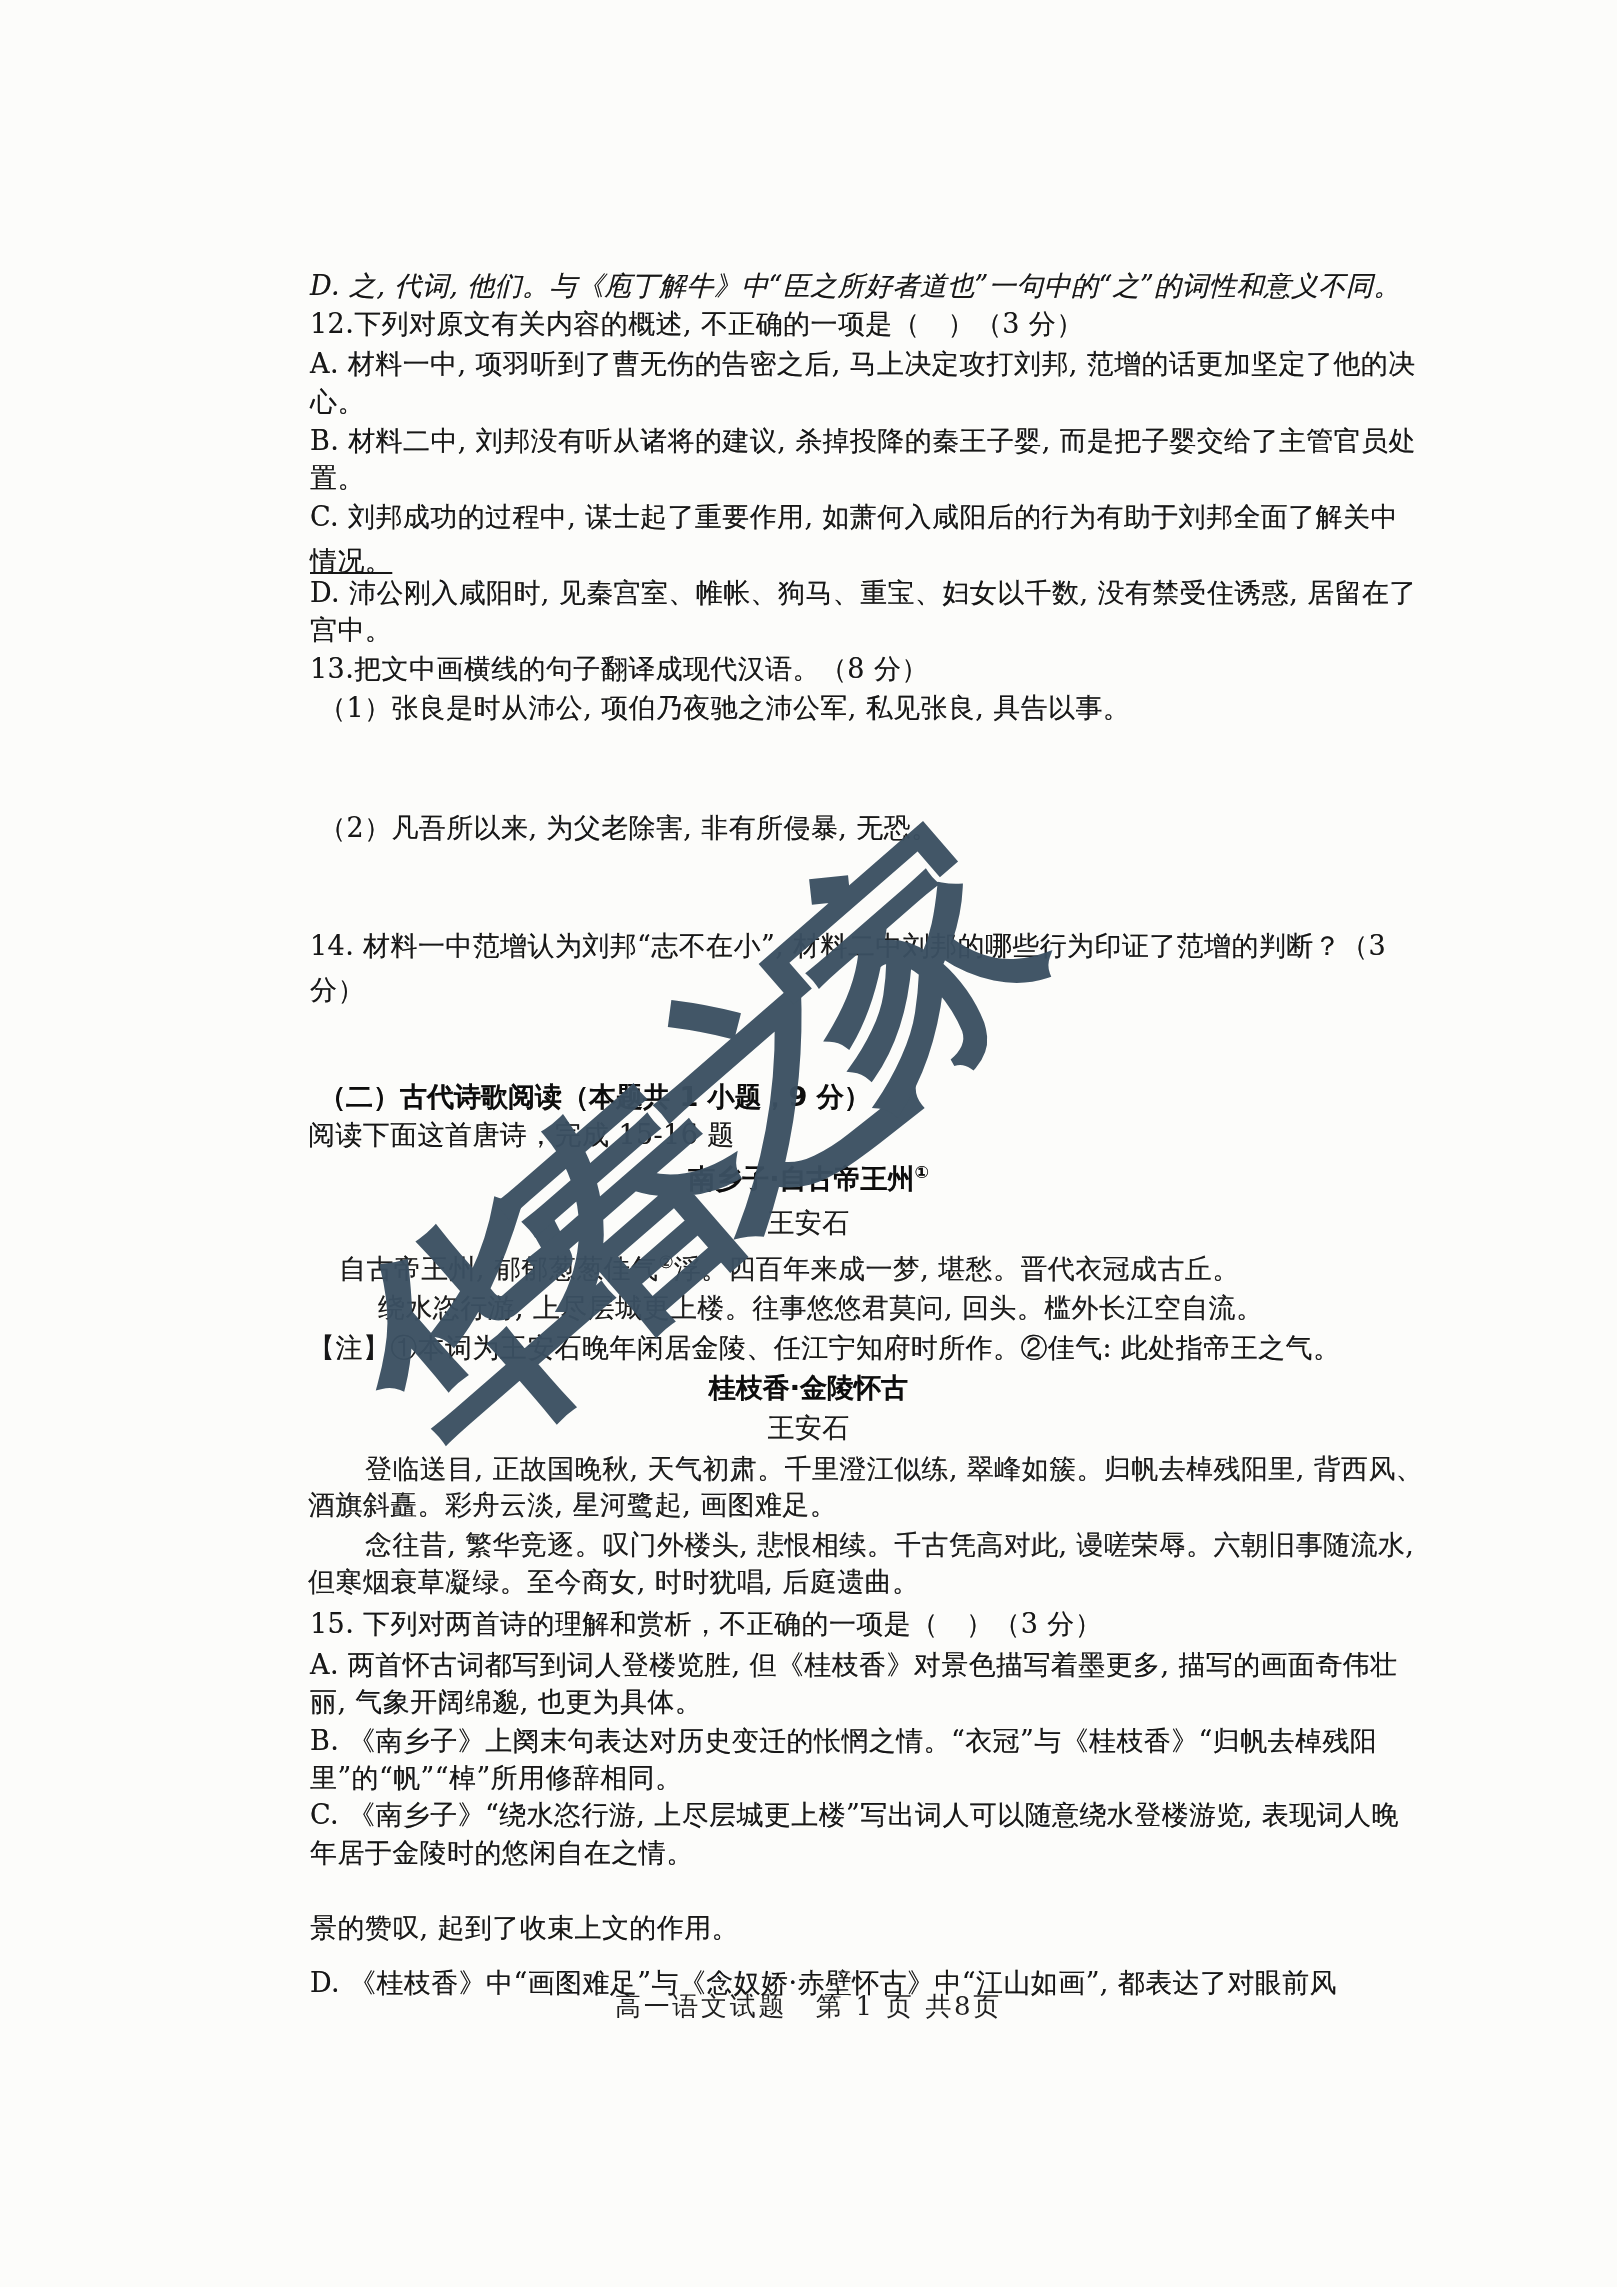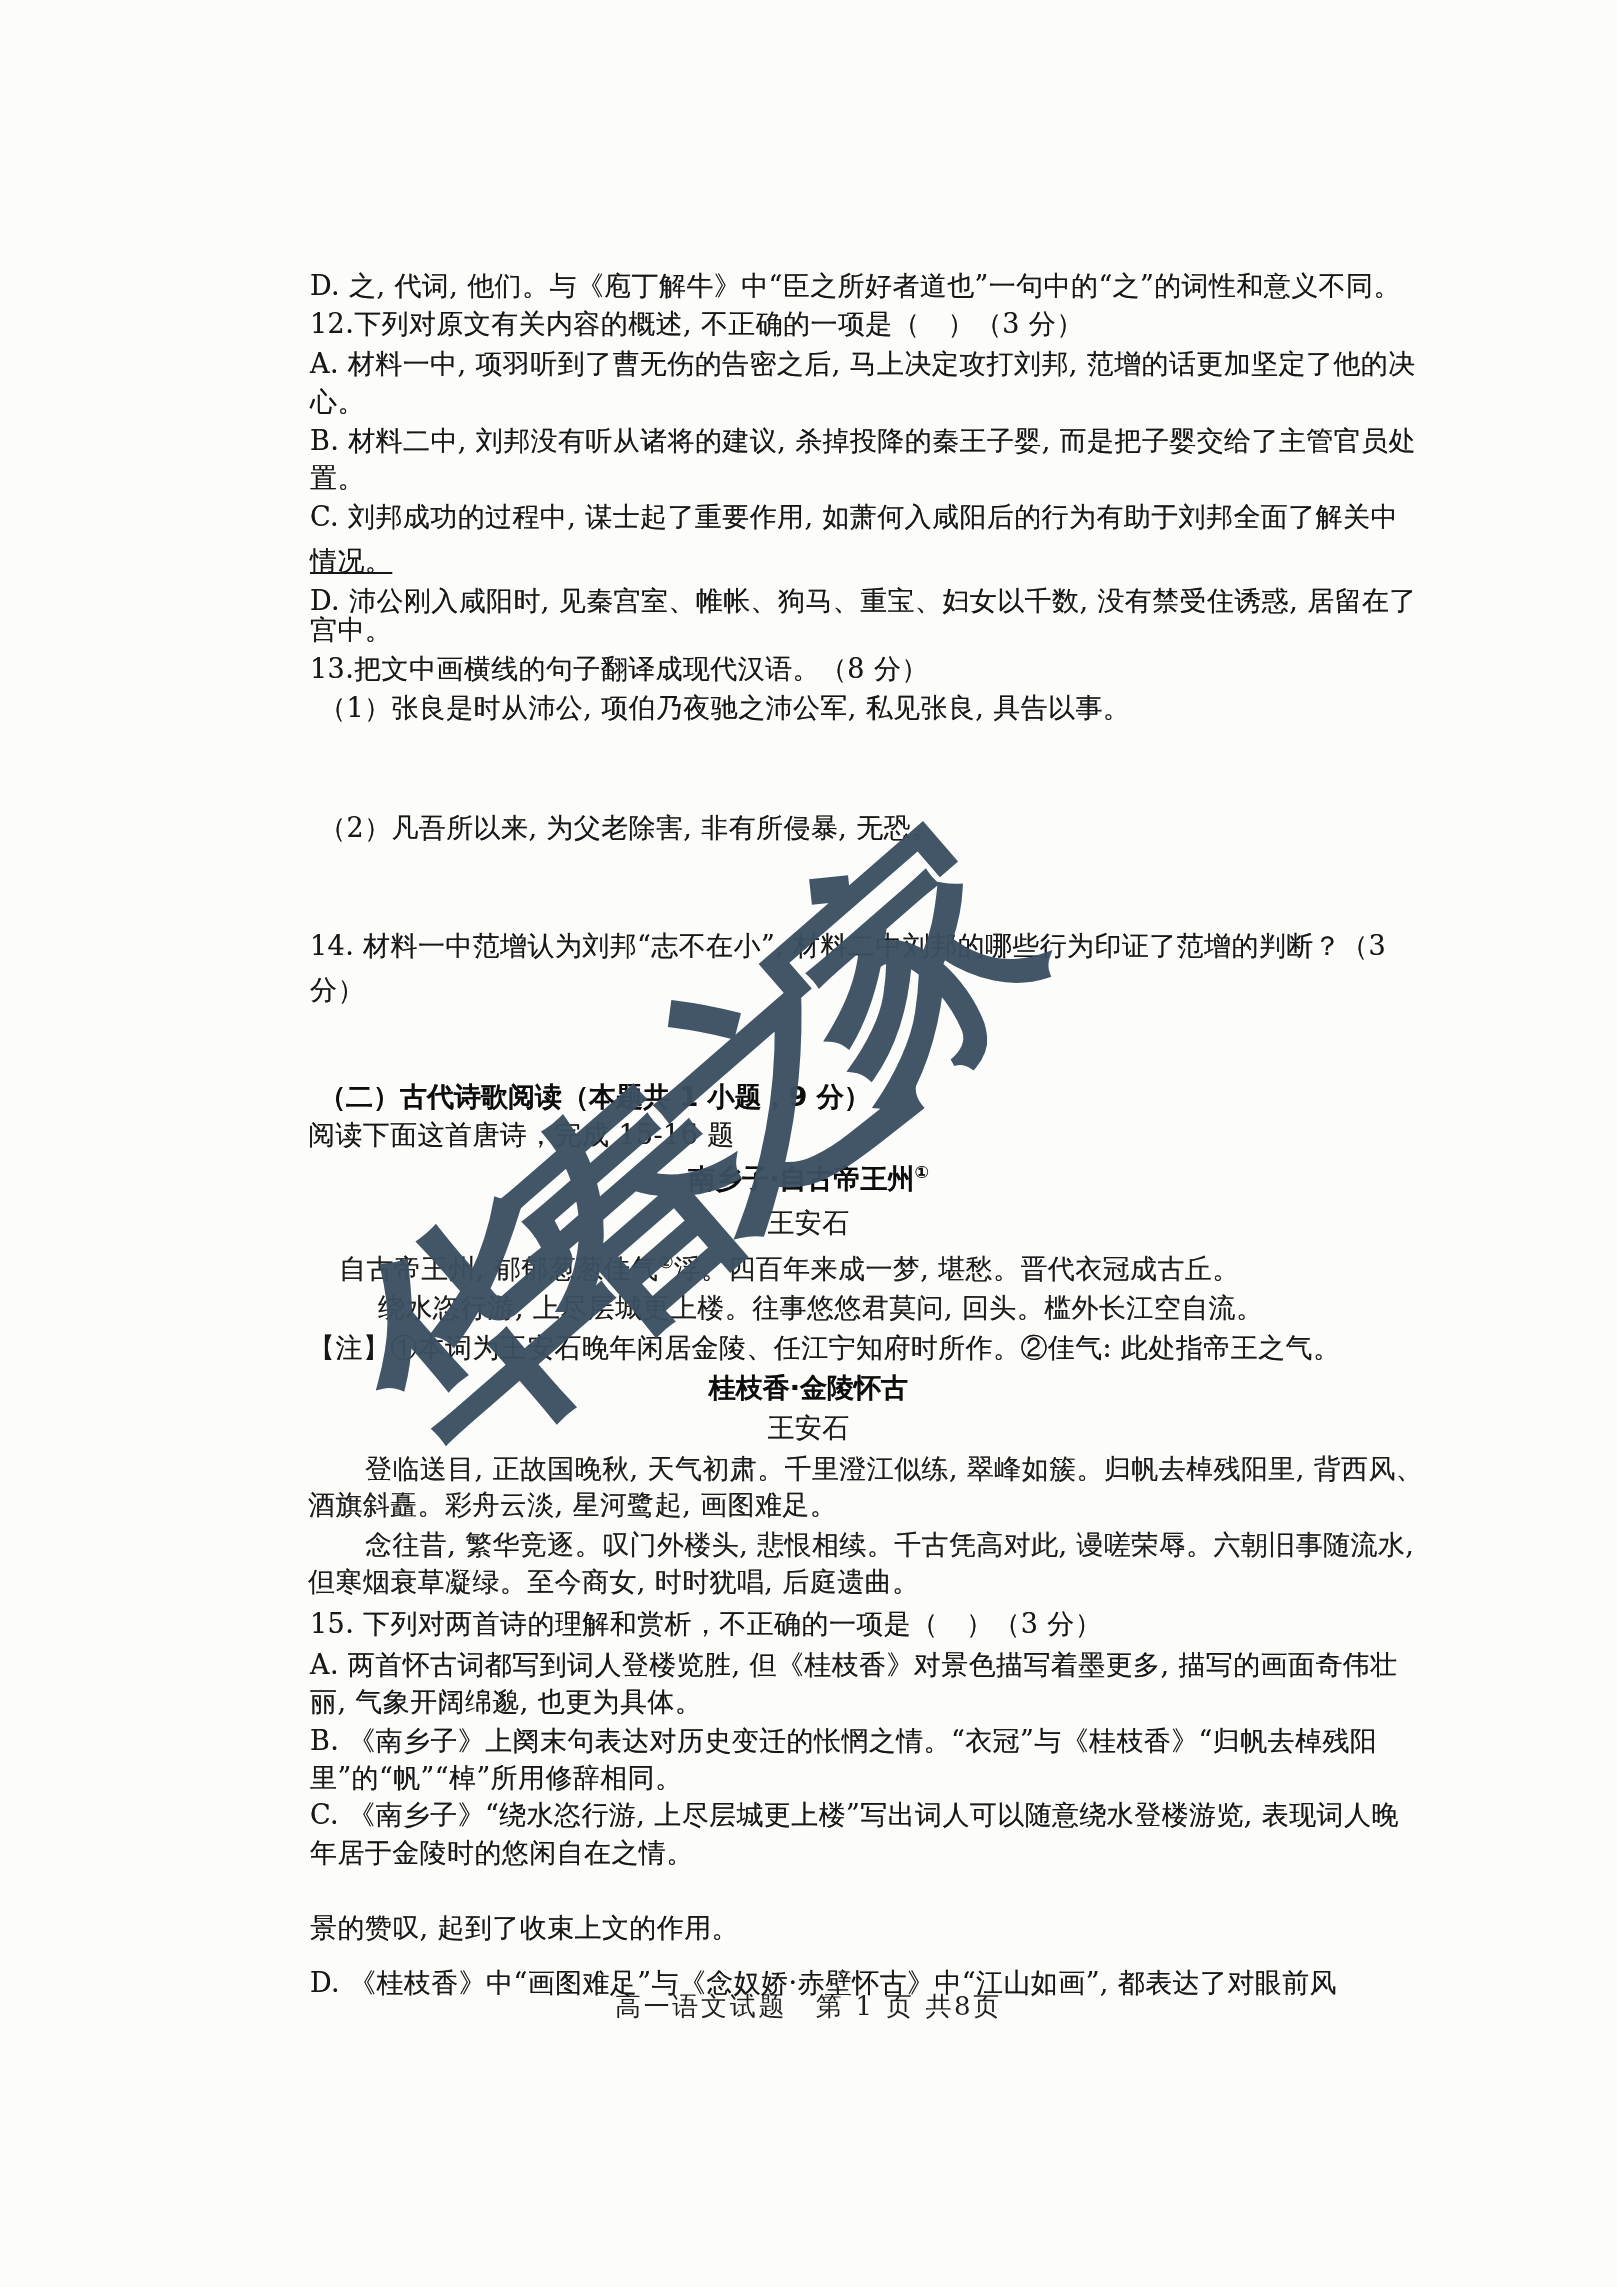--- a/index.html
+++ b/index.html
@@ -43,29 +43,29 @@
     font-family:"DejaVu Serif","Liberation Serif",serif;
     z-index:9;
     pointer-events:none;
   }
 </style>
 </head>
 <body>
 
 <div class="page">
   <div id="text-layer">
-      <div class="ln" style="top: 269px; left: 310px;">D. 之, 代词, 他们。与《庖丁解牛》中“臣之所好者道也”一句中的“之”的词性和意义不同。</div>
+      <div class="ln" style="top: 269px; left: 310px; font-style: italic;">D. 之, 代词, 他们。与《庖丁解牛》中“臣之所好者道也”一句中的“之”的词性和意义不同。</div>
       <div class="ln" style="top: 307px; left: 310px;">12.下列对原文有关内容的概述, 不正确的一项是（　）（3 分）</div>
       <div class="ln" style="top: 347px; left: 310px;">A. 材料一中, 项羽听到了曹无伤的告密之后, 马上决定攻打刘邦, 范增的话更加坚定了他的决</div>
       <div class="ln" style="top: 385px; left: 310px;">心。</div>
       <div class="ln" style="top: 424px; left: 310px;">B. 材料二中, 刘邦没有听从诸将的建议, 杀掉投降的秦王子婴, 而是把子婴交给了主管官员处</div>
       <div class="ln" style="top: 461px; left: 310px;">置。</div>
       <div class="ln" style="top: 500px; left: 310px;">C. 刘邦成功的过程中, 谋士起了重要作用, 如萧何入咸阳后的行为有助于刘邦全面了解关中</div>
       <div class="ln" style="top: 544px; left: 310px; text-decoration: underline;">情况。</div>
-      <div class="ln" style="top: 576px; left: 310px; margin-top: 8px;">D. 沛公刚入咸阳时, 见秦宫室、帷帐、狗马、重宝、妇女以千数, 没有禁受住诱惑, 居留在了</div>
+      <div class="ln" style="top: 576px; left: 310px;">D. 沛公刚入咸阳时, 见秦宫室、帷帐、狗马、重宝、妇女以千数, 没有禁受住诱惑, 居留在了</div>
       <div class="ln" style="top: 613px; left: 310px;">宫中。</div>
       <div class="ln" style="top: 652px; left: 310px;">13.把文中画横线的句子翻译成现代汉语。（8 分）</div>
       <div class="ln" style="top: 691px; left: 319px;">（1）张良是时从沛公, 项伯乃夜驰之沛公军, 私见张良, 具告以事。</div>
       <div class="ln" style="top: 811px; left: 319px;">（2）凡吾所以来, 为父老除害, 非有所侵暴, 无恐。</div>
       <div class="ln" style="top: 929px; left: 310px;">14. 材料一中范增认为刘邦“志不在小”, 材料二中刘邦的哪些行为印证了范增的判断？（3</div>
       <div class="ln" style="top: 973px; left: 310px;">分）</div>
       <div class="ln b" style="top: 1080px; left: 319px;">（二）古代诗歌阅读（本题共 1 小题，9 分）</div>
       <div class="ln" style="top: 1118px; left: 308px;">阅读下面这首唐诗，完成 15-16 题</div>
       <div class="ln b c" style="top: 1162px;"><span>南乡子·自古帝王州</span><span class="sup">①</span></div>
       <div class="ln k c" style="top: 1206px;">王安石</div>

